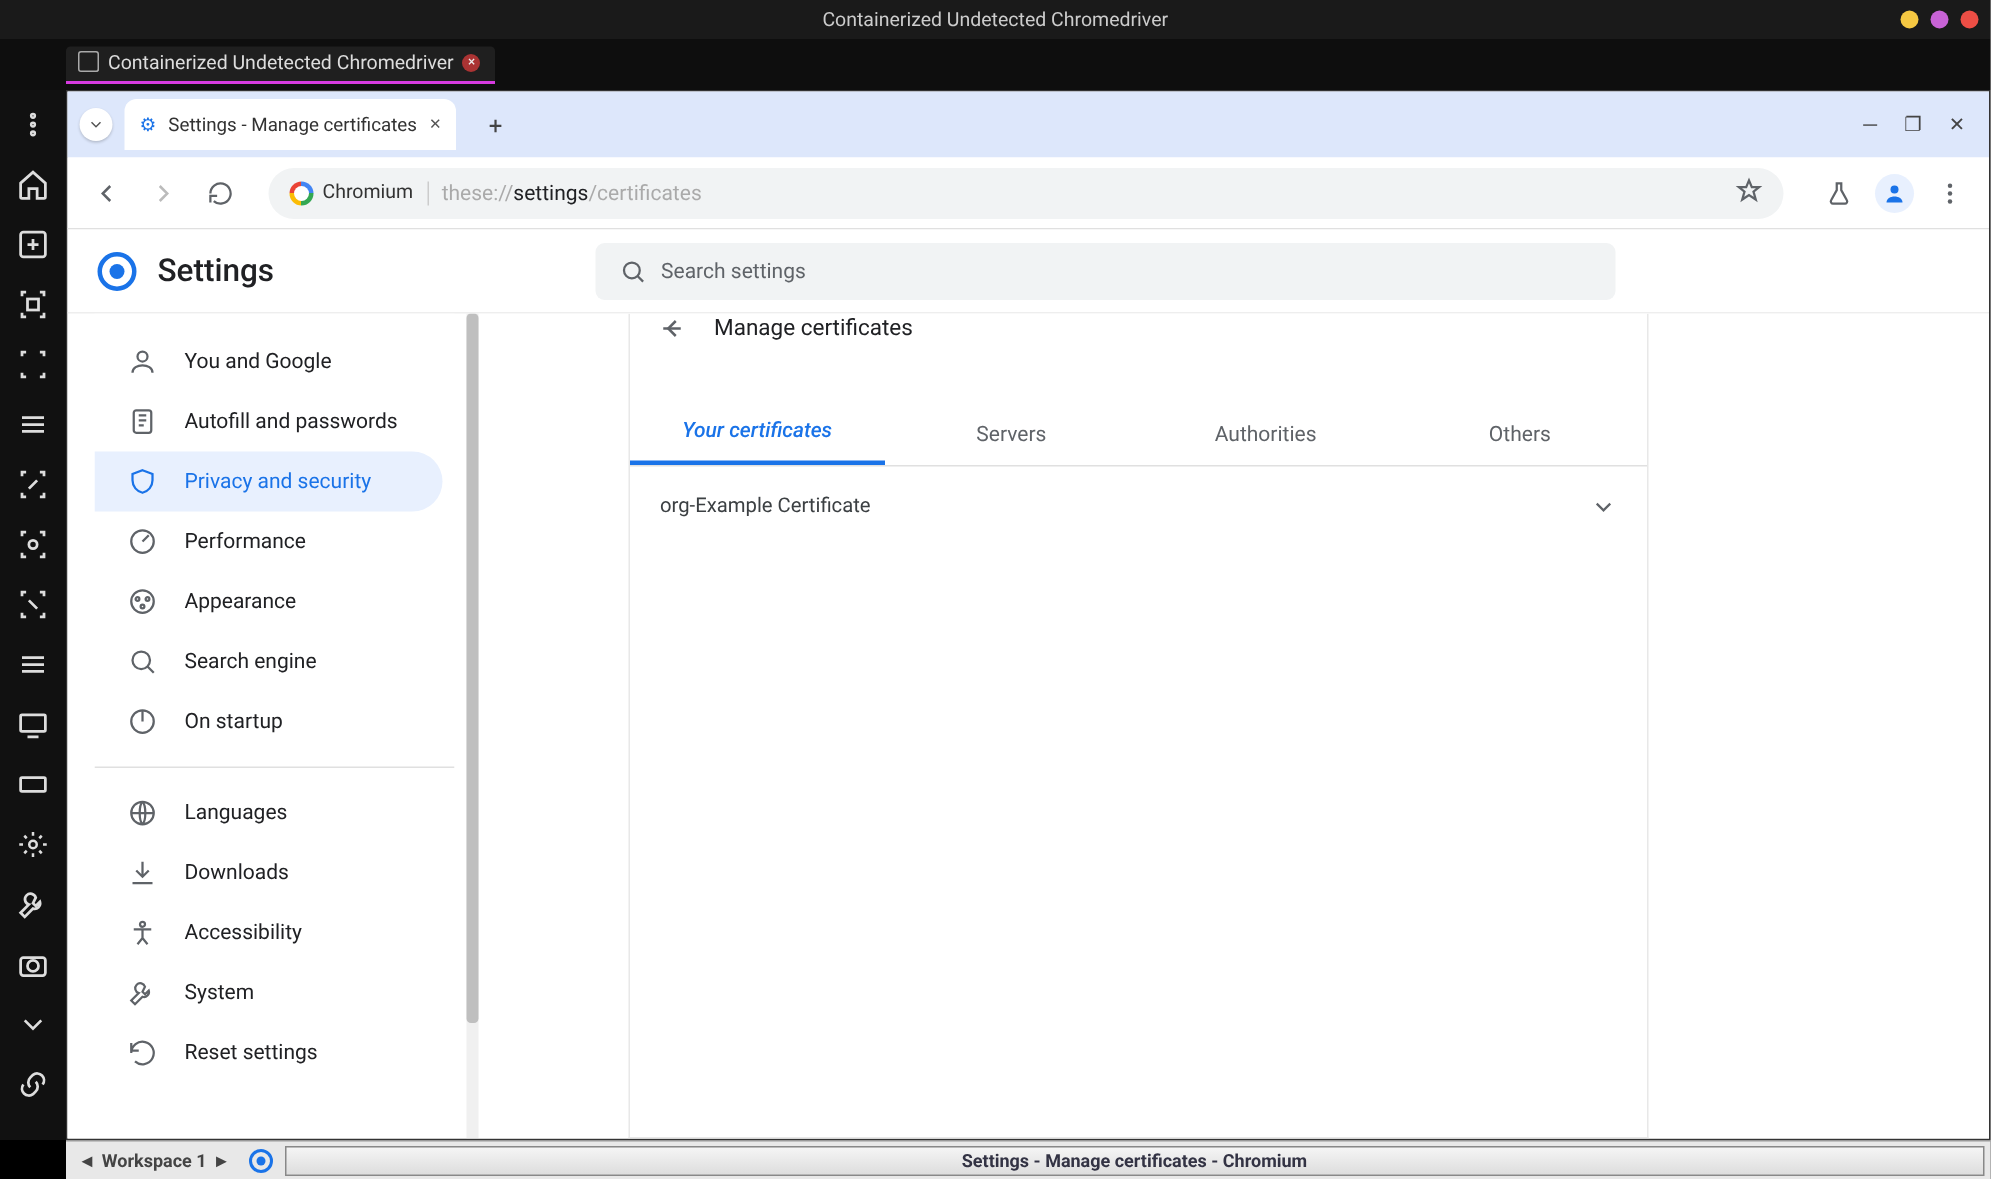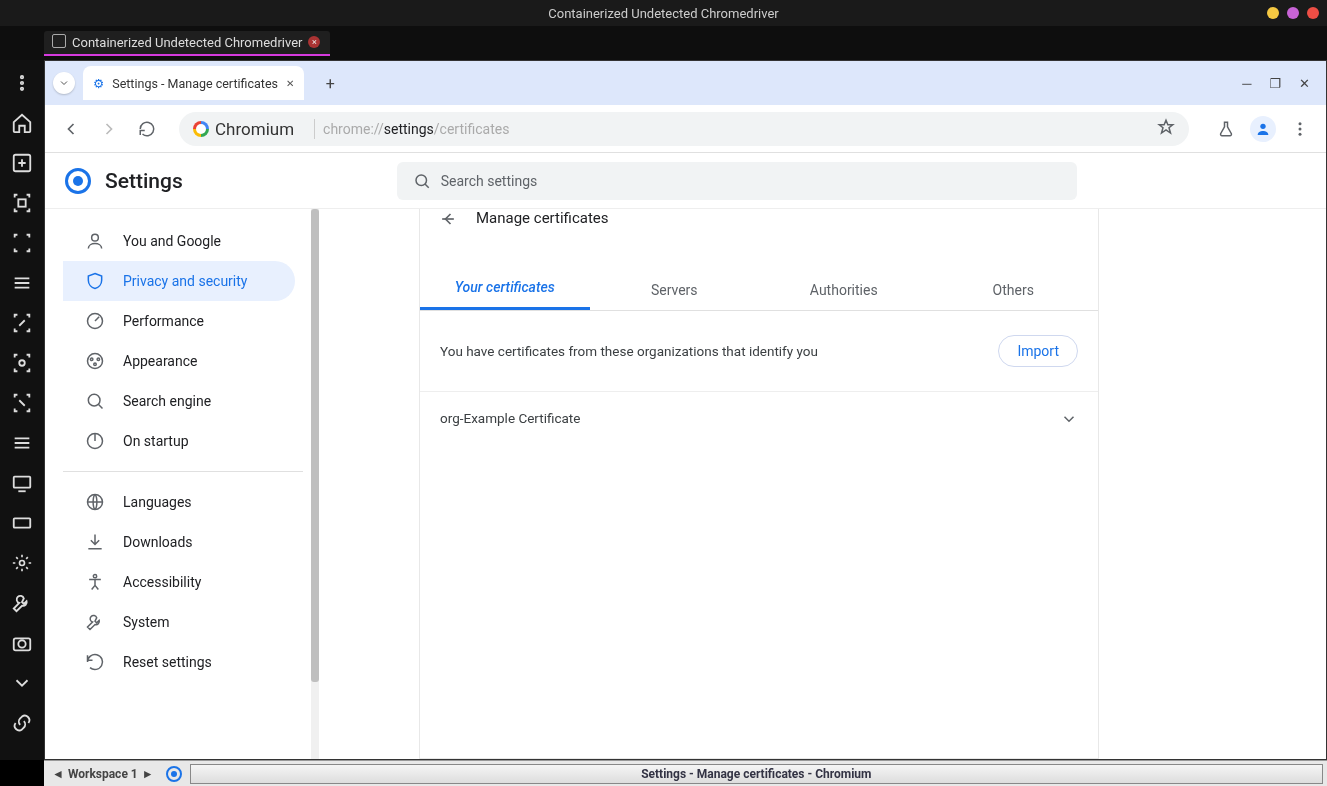--- a/index.html
+++ b/index.html
@@ -35,21 +35,21 @@
 .tab .tx { color:#555; font-size:10px; cursor:pointer; }
 .newtab { margin-left: 12px; color:#444; font-size:16px; width:28px; text-align:center;}
 .winctrl { margin-left:auto; display:flex; gap:18px; color:#444; padding-right:8px;}
 .winctrl span { font-size:13px; }
 
 .toolbar { height:48px; background:#fff; border-bottom:1px solid #e0e0e0; display:flex; align-items:center; padding: 0 10px; gap: 6px;}
 .tbtn { width:32px; height:32px; display:flex; align-items:center; justify-content:center; border-radius:50%; color:#5f6368;}
 .tbtn svg { stroke:#5f6368; fill:none; stroke-width:2; }
 .tbtn.dim svg { stroke:#bbb; }
 .omnibox { flex:0 0 auto; margin-left:10px; height:34px; background:#f1f3f4; border-radius:17px; display:flex; align-items:center; padding: 0 14px; gap:8px; font-size:14px; color:#5f6368; width: 1010px;}
-.omnibox .chip { display:flex; align-items:center; gap:6px; font-size:17px; color:#333; border-right:1px solid #ccc; padding-right:20px;}
+.omnibox .chip { display:flex; align-items:center; gap:6px; font-size:13px; color:#333; border-right:1px solid #ccc; padding-right:10px;}
 .omnibox .chip .lg { width:16px; height:16px; border-radius:50%; background: conic-gradient(#4285f4 0 90deg,#34a853 90deg 180deg,#fbbc05 180deg 270deg,#ea4335 270deg 360deg); position:relative;}
 .omnibox .chip .lg::after{content:"";position:absolute;inset:3px;background:#fff;border-radius:50%;}
 .omnibox .url { color:#aaa; }
 .omnibox .url b { color:#202124; font-weight:400; }
 .toolbar-right { margin-left:auto; display:flex; align-items:center; gap:14px; padding-right:6px;}
 .toolbar-right .ic { width:20px; height:20px; display:flex; align-items:center; justify-content:center; color:#5f6368;}
 .avatar { width:26px; height:26px; border-radius:50%; background:#e8f0fe; display:flex; align-items:center; justify-content:center;}
 .avatar svg { fill:#1a73e8; }
 
 .content { flex:1; display:flex; overflow:hidden; background:#fff;}
@@ -242,21 +242,21 @@
         <svg viewBox="0 0 24 24" width="18" height="18">
           <path d="M3 12a9 9 0 1 1 3 6.7M3 20v-6h6"></path>
         </svg>
       </div>
     <div class="omnibox">
       <div class="chip">
         <span class="lg"></span>
         <span>Chromium</span>
       </div>
       <span class="url">
-        <span>chrome://</span><b>settings</b><span>/certificates</span>
+        <span>these://</span><b>settings</b><span>/certificates</span>
       </span>
       <span style="margin-left:auto">
         <svg viewBox="0 0 24 24" width="18" height="18" stroke="#5f6368" fill="none" stroke-width="2">
             <path d="M12 3l2.5 6H21l-5 4 2 7-6-4-6 4 2-7-5-4h6.5z"></path>
           </svg>
       </span>
     </div>
     <div class="toolbar-right">
       <div class="ic">
           <svg viewBox="0 0 24 24" width="18" height="18" stroke="#5f6368" fill="none" stroke-width="2">
@@ -295,20 +295,27 @@
     <div class="body-row">
       <div class="left-col">
       <div class="sidebar">
         <div class="sb-item">
               <svg viewBox="0 0 24 24">
                 <circle cx="12" cy="8" r="4"></circle>
                 <path d="M4 21c0-4 4-6 8-6s8 2 8 6"></path>
               </svg>
               <span>You and Google</span>
             </div>
+        <div class="sb-item">
+              <svg viewBox="0 0 24 24">
+                <rect x="5" y="3" width="14" height="18" rx="2"></rect>
+                <path d="M9 7h6M9 11h6M9 15h4"></path>
+              </svg>
+              <span>Autofill and passwords</span>
+            </div>
         <div class="sb-item active">
               <svg viewBox="0 0 24 24">
                 <path d="M12 3l8 3v5c0 5-3.5 9-8 10-4.5-1-8-5-8-10V6z"></path>
               </svg>
               <span>Privacy and security</span>
             </div>
         <div class="sb-item">
               <svg viewBox="0 0 24 24">
                 <circle cx="12" cy="12" r="9"></circle>
                 <path d="M12 12l5-5"></path>
@@ -385,24 +392,20 @@
                   <path d="M19 12H5"></path>
                 </svg></span>
             <span>Manage certificates</span>
           </div>
           <div class="tabs">
             <div class="ctab active">Your certificates</div>
             <div class="ctab">Servers</div>
             <div class="ctab">Authorities</div>
             <div class="ctab">Others</div>
           </div>
-          <div class="section-desc">
-            <span>You have certificates from these organizations that identify you</span>
-            <button class="import-btn">Import</button>
-          </div>
           <div class="cert-row">
             <span>org-Example Certificate</span>
             <svg viewBox="0 0 24 24" width="18" height="18">
                 <path d="M6 9l6 6 6-6"></path>
               </svg>
           </div>
         </div>
       </div>
     </div>
   </div>

